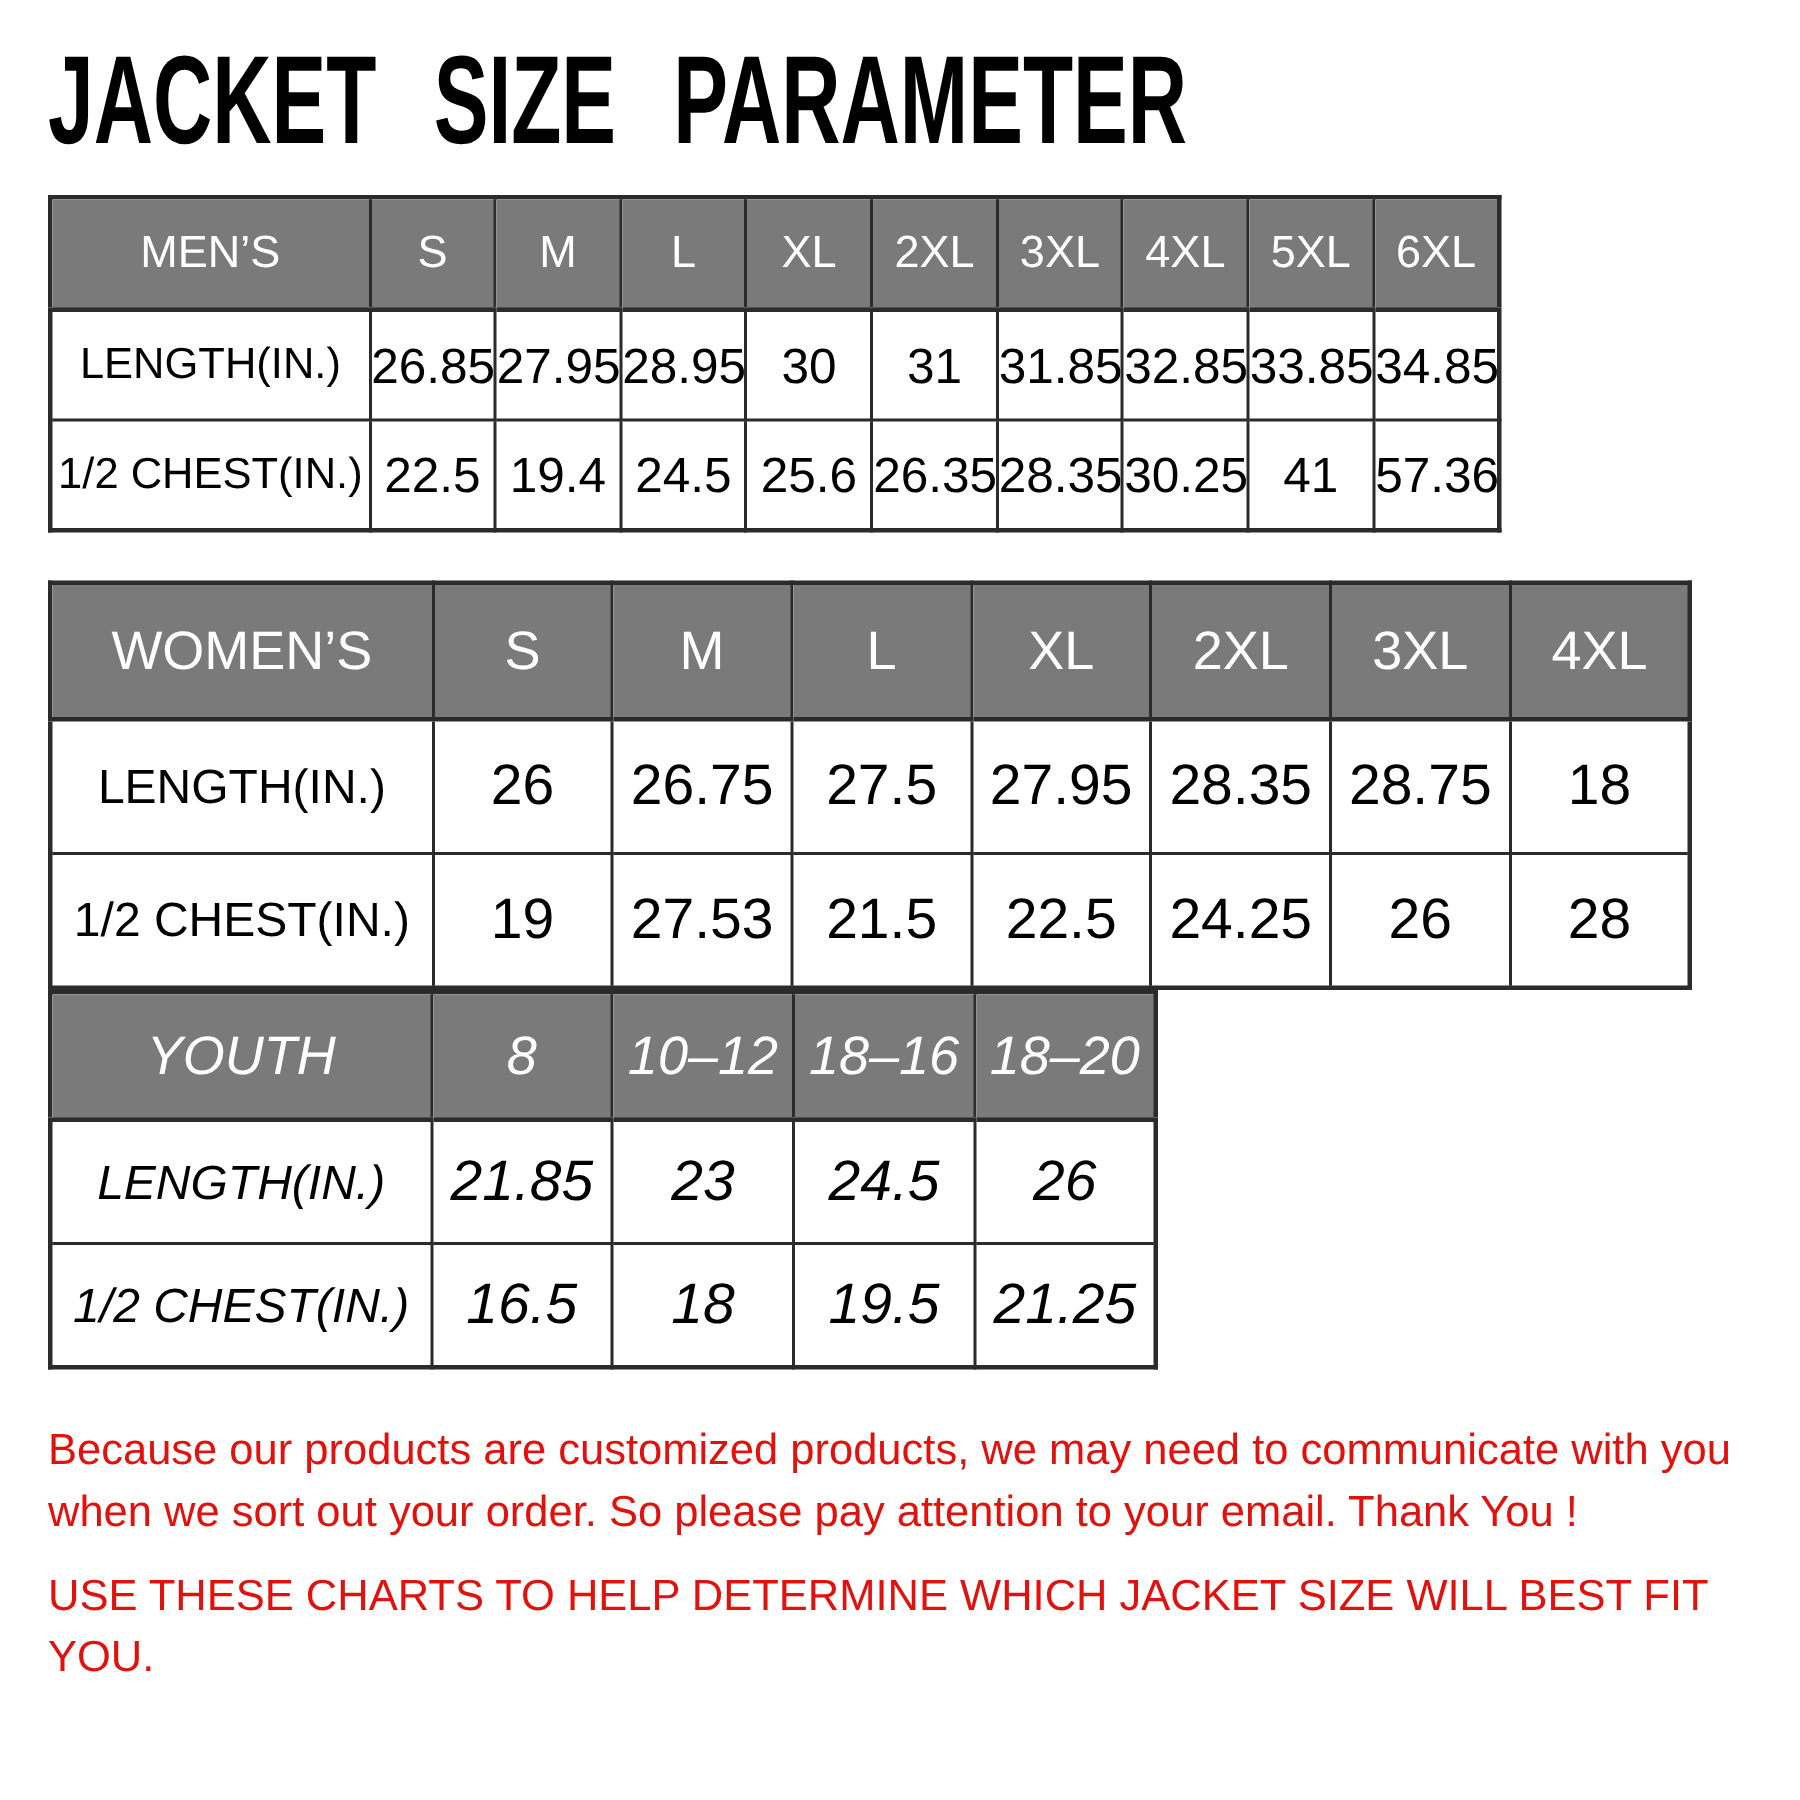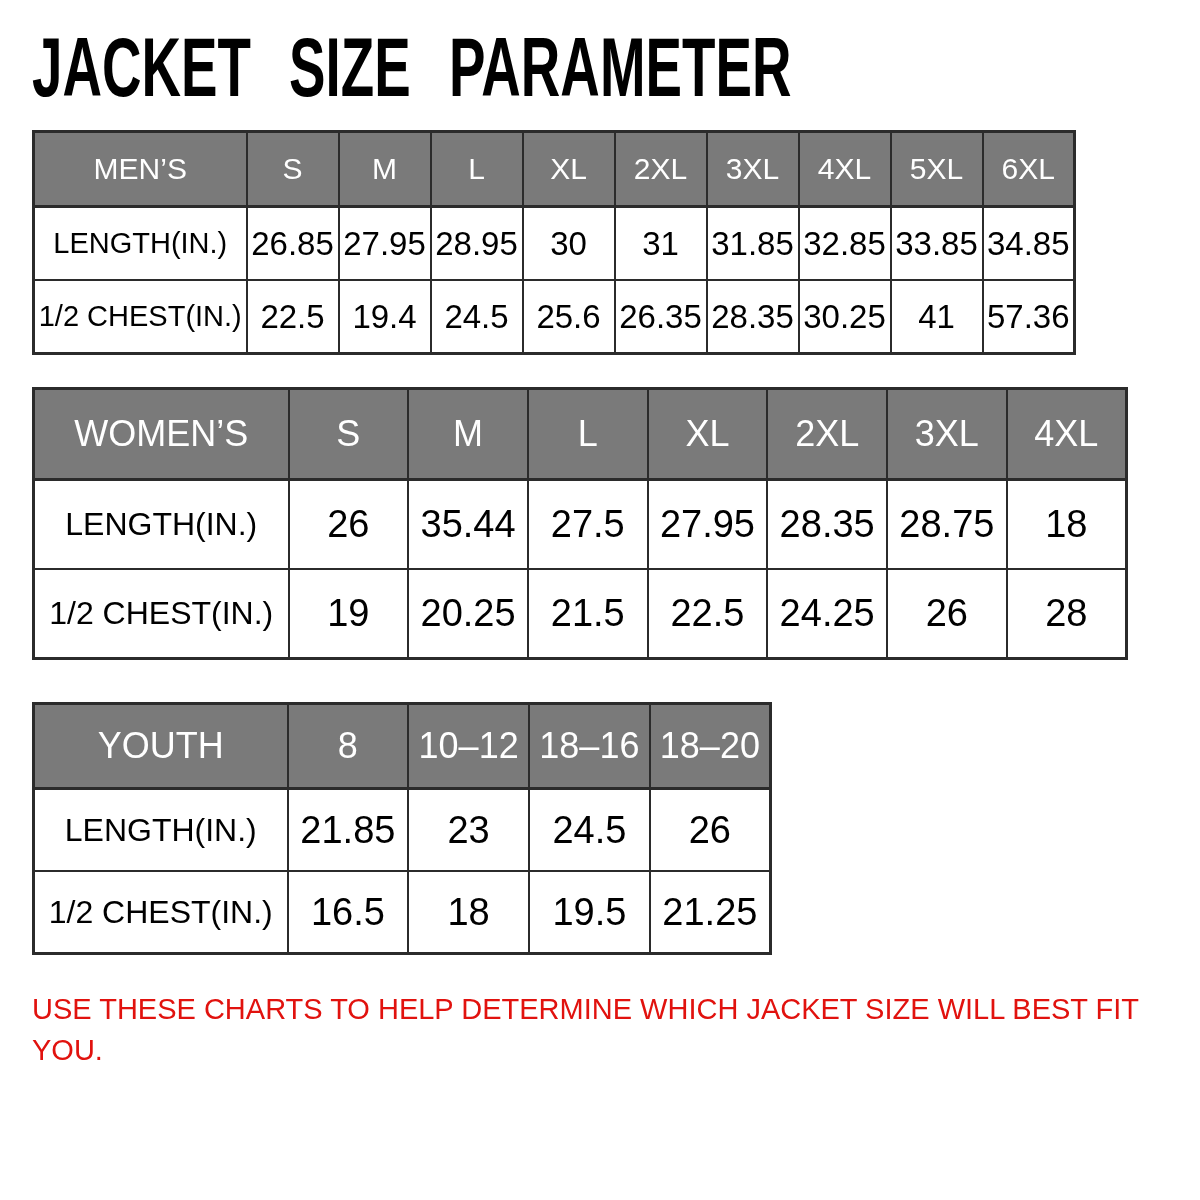--- a/index.html
+++ b/index.html
@@ -32,36 +32,36 @@
     border-bottom:3px solid #2b2b2b;
   }
   .tbl-mens{width:1140px;margin-top:26px;}
   .tbl-mens th{height:72px;font-size:30px;}
   .tbl-mens td{height:71px;font-size:33px;}
   .tbl-mens td.row-label{font-size:29px;}
   .tbl-womens{width:1106px;margin-top:32px;}
   .tbl-womens th{height:88px;font-size:36px;}
   .tbl-womens td{height:87px;font-size:38px;}
   .tbl-womens td.row-label{font-size:32px;}
-  .tbl-youth{width:740px;margin-top:42px;}
+  .tbl-youth{width:740px;font-style:italic;}
   .tbl-youth th{height:82px;font-size:36px;}
   .tbl-youth td{height:80px;font-size:38px;}
   .tbl-youth td.row-label{font-size:32px;}
   .footer{margin-top:34px;max-width:1150px;}
   .footer-line{
     color:#e1120e;font-size:29px;line-height:1.40;margin:0 0 16px 0;
   }
 </style>
 </head>
 <body>
 
 <div class="page">
   <div class="title">JACKET SIZE PARAMETER</div>
   <div id="tables">
-      <table class="tbl-mens" style="width: 1044px;">
+      <table class="tbl-mens" style="width: 969px;">
         <colgroup>
           <col style="width: 213px;">
           <col>
           <col>
           <col>
           <col>
           <col>
           <col>
           <col>
           <col>
@@ -128,31 +128,31 @@
             <th>XL</th>
             <th>2XL</th>
             <th>3XL</th>
             <th>4XL</th>
           </tr>
         </thead>
         <tbody>
           <tr>
             <td class="row-label">LENGTH(IN.)</td>
             <td>26</td>
-            <td>35.44</td>
+            <td>26.75</td>
             <td>27.5</td>
             <td>27.95</td>
             <td>28.35</td>
             <td>28.75</td>
             <td>18</td>
           </tr>
           <tr>
             <td class="row-label">1/2 CHEST(IN.)</td>
             <td>19</td>
-            <td>20.25</td>
+            <td>27.53</td>
             <td>21.5</td>
             <td>22.5</td>
             <td>24.25</td>
             <td>26</td>
             <td>28</td>
           </tr>
         </tbody>
       </table>
       <table class="tbl-youth" style="width: 740px;">
         <colgroup>
@@ -183,15 +183,16 @@
             <td class="row-label">1/2 CHEST(IN.)</td>
             <td>16.5</td>
             <td>18</td>
             <td>19.5</td>
             <td>21.25</td>
           </tr>
         </tbody>
       </table>
     </div>
   <div class="footer">
+    <p class="footer-line">Because our products are customized products, we may need to communicate with you when we sort out your order. So please pay attention to your email. Thank You !</p>
     <p class="footer-line">USE THESE CHARTS TO HELP DETERMINE WHICH JACKET SIZE WILL BEST FIT YOU.</p>
   </div>
 </div>
 
 </body></html>

